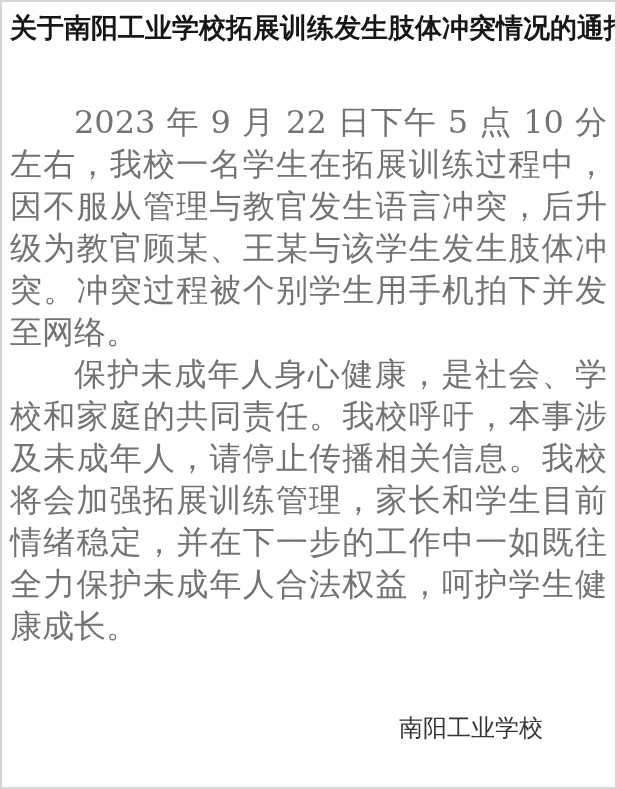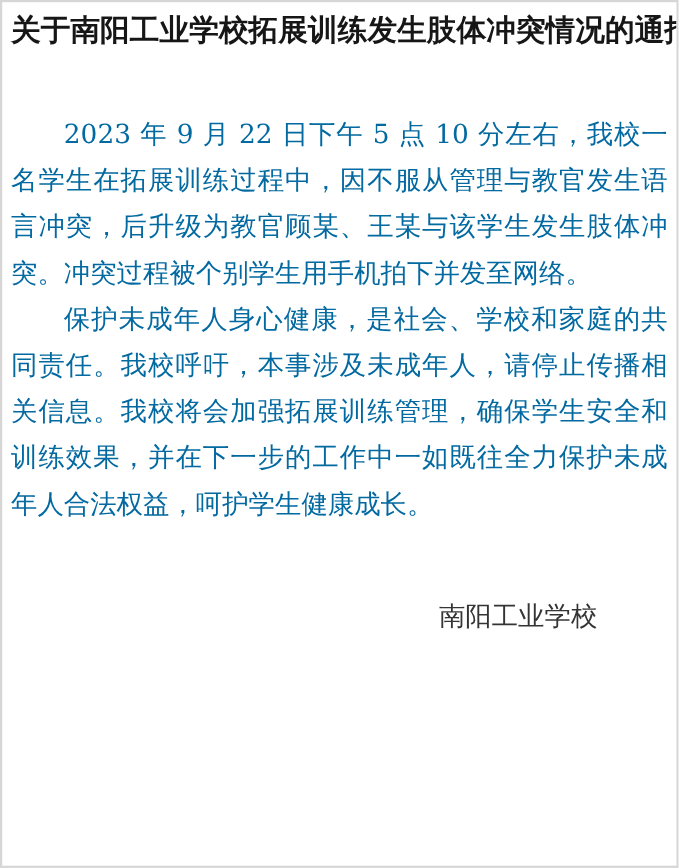--- a/index.html
+++ b/index.html
@@ -23,23 +23,23 @@
     font-size: 27px;
     font-weight: bold;
     line-height: 36px;
     text-align: center;
     letter-spacing: 0px;
     color: #161616;
     white-space: nowrap;
   }
   .doc-body {
     margin-top: 55px;
-    font-size: 24px;
+    font-size: 32px;
     line-height: 42px;
-    color: #0369a1;
+    color: #737373;
     text-align: justify;
     text-justify: inter-ideograph;
   }
   .doc-body p {
     margin: 0;
     text-indent: 2em;
   }
   .signature-block {
     margin-top: 59px;
     font-size: 24px;
@@ -52,20 +52,20 @@
   }
 </style>
 </head>
 <body>
 
 <div class="page">
   <h1 class="doc-title">关于南阳工业学校拓展训练发生肢体冲突情况的通报</h1>
 
   <div class="doc-body">
     <p>2023 年 9 月 22 日下午 5 点 10 分左右，我校一名学生在拓展训练过程中，因不服从管理与教官发生语言冲突，后升级为教官顾某、王某与该学生发生肢体冲突。冲突过程被个别学生用手机拍下并发至网络。</p>
-    <p>保护未成年人身心健康，是社会、学校和家庭的共同责任。我校呼吁，本事涉及未成年人，请停止传播相关信息。我校将会加强拓展训练管理，确保学生安全和训练效果，并在下一步的工作中一如既往全力保护未成年人合法权益，呵护学生健康成长。</p>
+    <p>保护未成年人身心健康，是社会、学校和家庭的共同责任。我校呼吁，本事涉及未成年人，请停止传播相关信息。我校将会加强拓展训练管理，家长和学生目前情绪稳定，并在下一步的工作中一如既往全力保护未成年人合法权益，呵护学生健康成长。</p>
   </div>
 
   <div class="signature-block">
     <div class="sig-name">南阳工业学校</div>
 
   </div>
 </div>
 
 </body></html>

